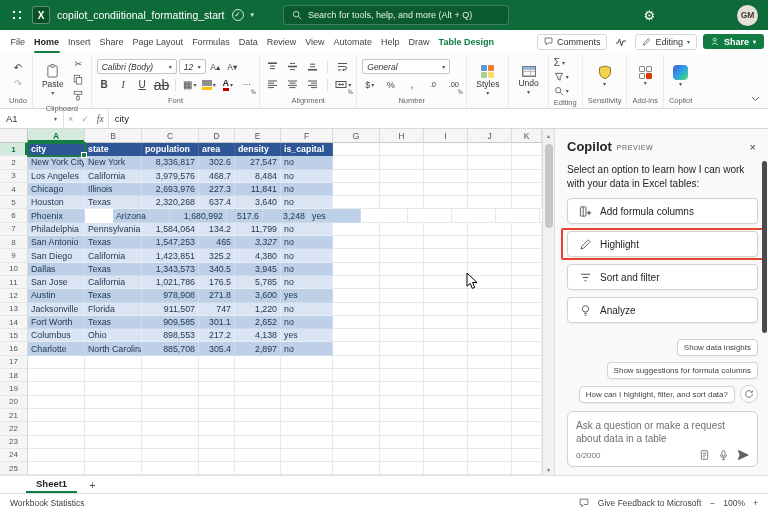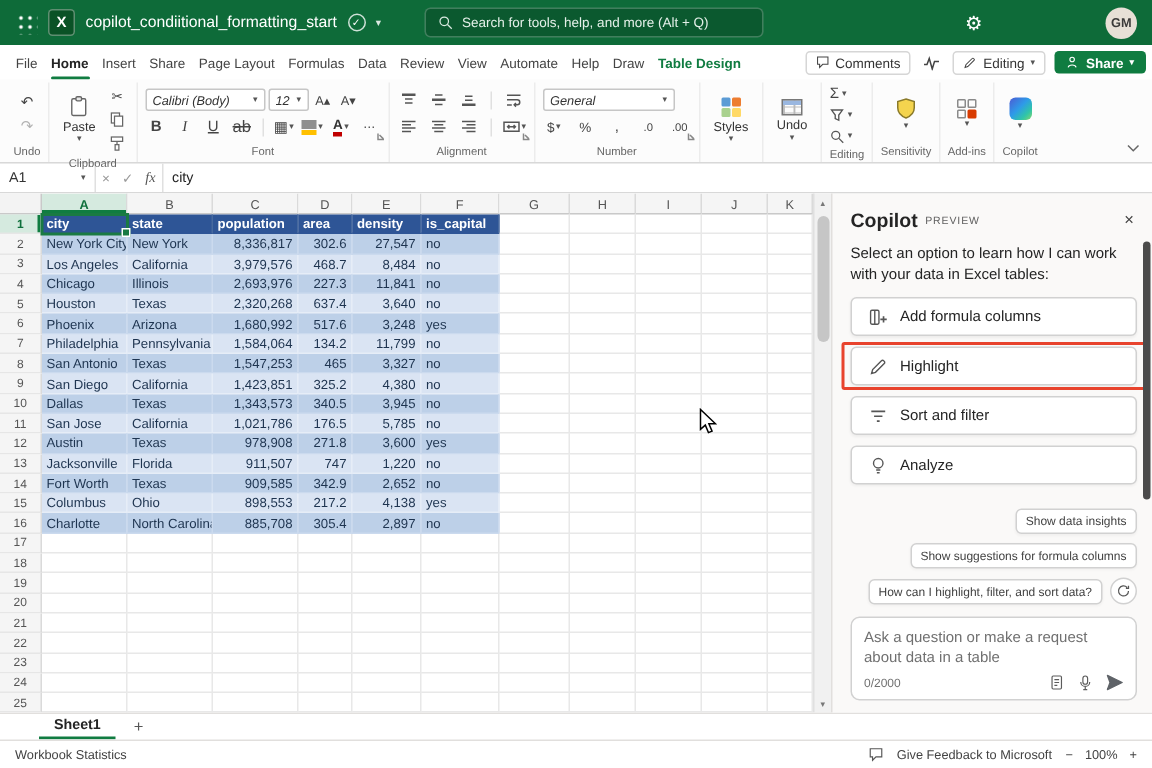--- a/index.html
+++ b/index.html
@@ -43,21 +43,21 @@
   .row{display:flex;align-items:center;}
   .icobtn{min-width:15px;height:15px;display:flex;align-items:center;justify-content:center;color:#444;font-size:10px;border-radius:2px;gap:1px;}
   .icobtn.dim{opacity:.4;}
   .big{display:flex;flex-direction:column;align-items:center;justify-content:center;gap:1px;font-size:8.5px;color:#333;padding:0 4px;}
   .combo{border:1px solid #C6C6C6;background:#fff;height:15px;font-size:8.5px;display:flex;align-items:center;padding:0 4px;gap:4px;color:#333;border-radius:2px;white-space:nowrap;}
   .combo span:first-child{flex:1;overflow:hidden;font-style:italic;}
   .vdiv{width:1px;height:12px;background:#E0E0E0;margin:0 2px;}
   .bold-b{font-weight:bold;font-size:10px;}
   .ital{font-style:italic;font-family:"Liberation Serif",serif;font-size:10px;}
   .undl{text-decoration:underline;font-size:10px;}
-  .strk{text-decoration:line-through;font-size:11px;text-align:center;}
+  .strk{text-decoration:line-through;font-size:14px;text-align:center;}
   .fcic{font-size:9px;font-weight:bold;color:#333;border-bottom:3px solid #C00000;line-height:9px;}
   .fillic{width:10px;height:10px;background:linear-gradient(to bottom,#8F8F8F 0 6px,transparent 6px 7px,#FFC000 7px 10px);}
   .mini{font-size:7.5px;color:#444;}
   .stylesic{width:13px;height:13px;display:grid;grid-template-columns:1fr 1fr;gap:1px;}
   .stylesic span{border-radius:1px;}
   .cellsic{width:14px;height:11px;border:1px solid #777;background:
     linear-gradient(#9ab7e0 3px,transparent 3px),
     linear-gradient(#bbb 1px,transparent 1px),
     linear-gradient(90deg,#bbb 1px,transparent 1px);
     background-size:100% 100%,100% 4px,7px 100%;}
@@ -576,21 +576,21 @@
               <div class="cell bB" style="width: 52px;">no</div>
               <div class="cell" style="width: 47px;"></div>
               <div class="cell" style="width: 44px;"></div>
               <div class="cell" style="width: 44px;"></div>
               <div class="cell" style="width: 44px;"></div>
               <div class="cell" style="width: 30px;"></div>
             </div>
             <div class="grow">
               <div class="rowh">6</div>
               <div class="cell bA" style="width: 57px;">Phoenix</div>
-              <div class="cell bA" style="width: 57px;">Arizona</div>
+              <div class="cell bA" style="width: 57px; margin-left: 28px;">Arizona</div>
               <div class="cell bA num" style="width: 57px;">1,680,992</div>
               <div class="cell bA num" style="width: 36px;">517.6</div>
               <div class="cell bA num" style="width: 46px;">3,248</div>
               <div class="cell bA" style="width: 52px;">yes</div>
               <div class="cell" style="width: 47px;"></div>
               <div class="cell" style="width: 44px;"></div>
               <div class="cell" style="width: 44px;"></div>
               <div class="cell" style="width: 44px;"></div>
               <div class="cell" style="width: 30px;"></div>
             </div>
@@ -607,21 +607,21 @@
               <div class="cell" style="width: 44px;"></div>
               <div class="cell" style="width: 44px;"></div>
               <div class="cell" style="width: 30px;"></div>
             </div>
             <div class="grow">
               <div class="rowh">8</div>
               <div class="cell bA" style="width: 57px;">San Antonio</div>
               <div class="cell bA" style="width: 57px;">Texas</div>
               <div class="cell bA num" style="width: 57px;">1,547,253</div>
               <div class="cell bA num" style="width: 36px;">465</div>
-              <div class="cell bA num" style="width: 46px;">3,327</div>
+              <div class="cell bA num" style="width: 46px; font-style: italic;">3,327</div>
               <div class="cell bA" style="width: 52px;">no</div>
               <div class="cell" style="width: 47px;"></div>
               <div class="cell" style="width: 44px;"></div>
               <div class="cell" style="width: 44px;"></div>
               <div class="cell" style="width: 44px;"></div>
               <div class="cell" style="width: 30px;"></div>
             </div>
             <div class="grow">
               <div class="rowh">9</div>
               <div class="cell bB" style="width: 57px;">San Diego</div>
@@ -690,21 +690,21 @@
               <div class="cell" style="width: 44px;"></div>
               <div class="cell" style="width: 44px;"></div>
               <div class="cell" style="width: 44px;"></div>
               <div class="cell" style="width: 30px;"></div>
             </div>
             <div class="grow">
               <div class="rowh">14</div>
               <div class="cell bA" style="width: 57px;">Fort Worth</div>
               <div class="cell bA" style="width: 57px;">Texas</div>
               <div class="cell bA num" style="width: 57px;">909,585</div>
-              <div class="cell bA num" style="width: 36px;">342.9</div>
+              <div class="cell bA num" style="width: 36px;">301.1</div>
               <div class="cell bA num" style="width: 46px;">2,652</div>
               <div class="cell bA" style="width: 52px;">no</div>
               <div class="cell" style="width: 47px;"></div>
               <div class="cell" style="width: 44px;"></div>
               <div class="cell" style="width: 44px;"></div>
               <div class="cell" style="width: 44px;"></div>
               <div class="cell" style="width: 30px;"></div>
             </div>
             <div class="grow">
               <div class="rowh">15</div>

